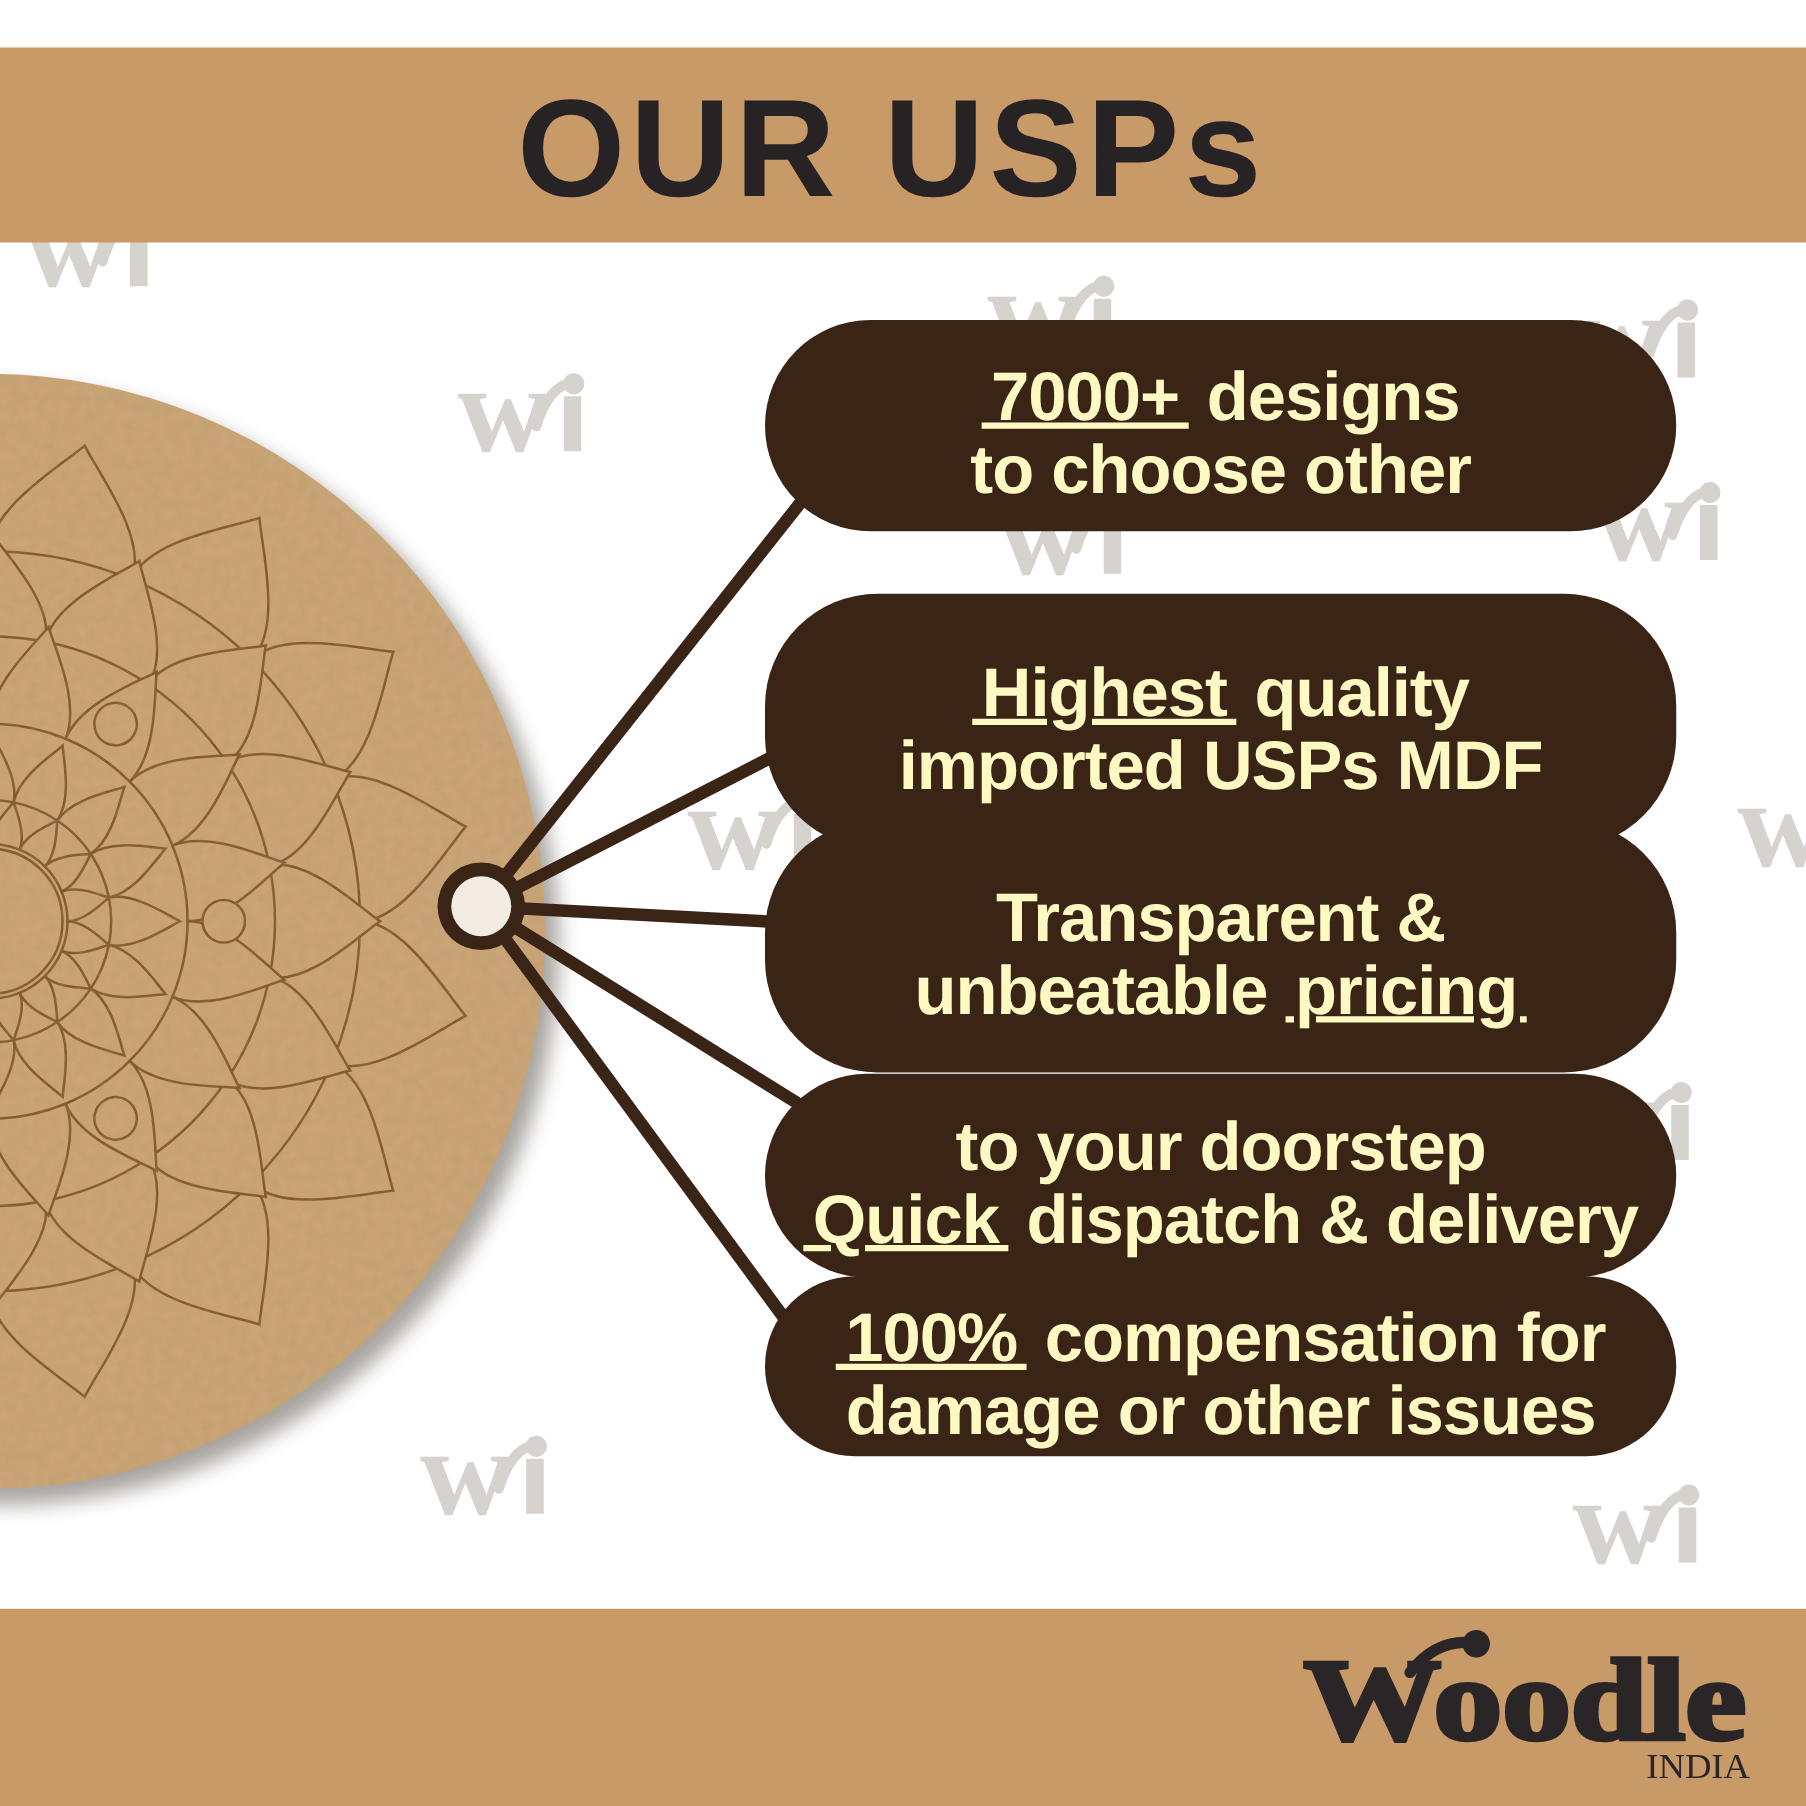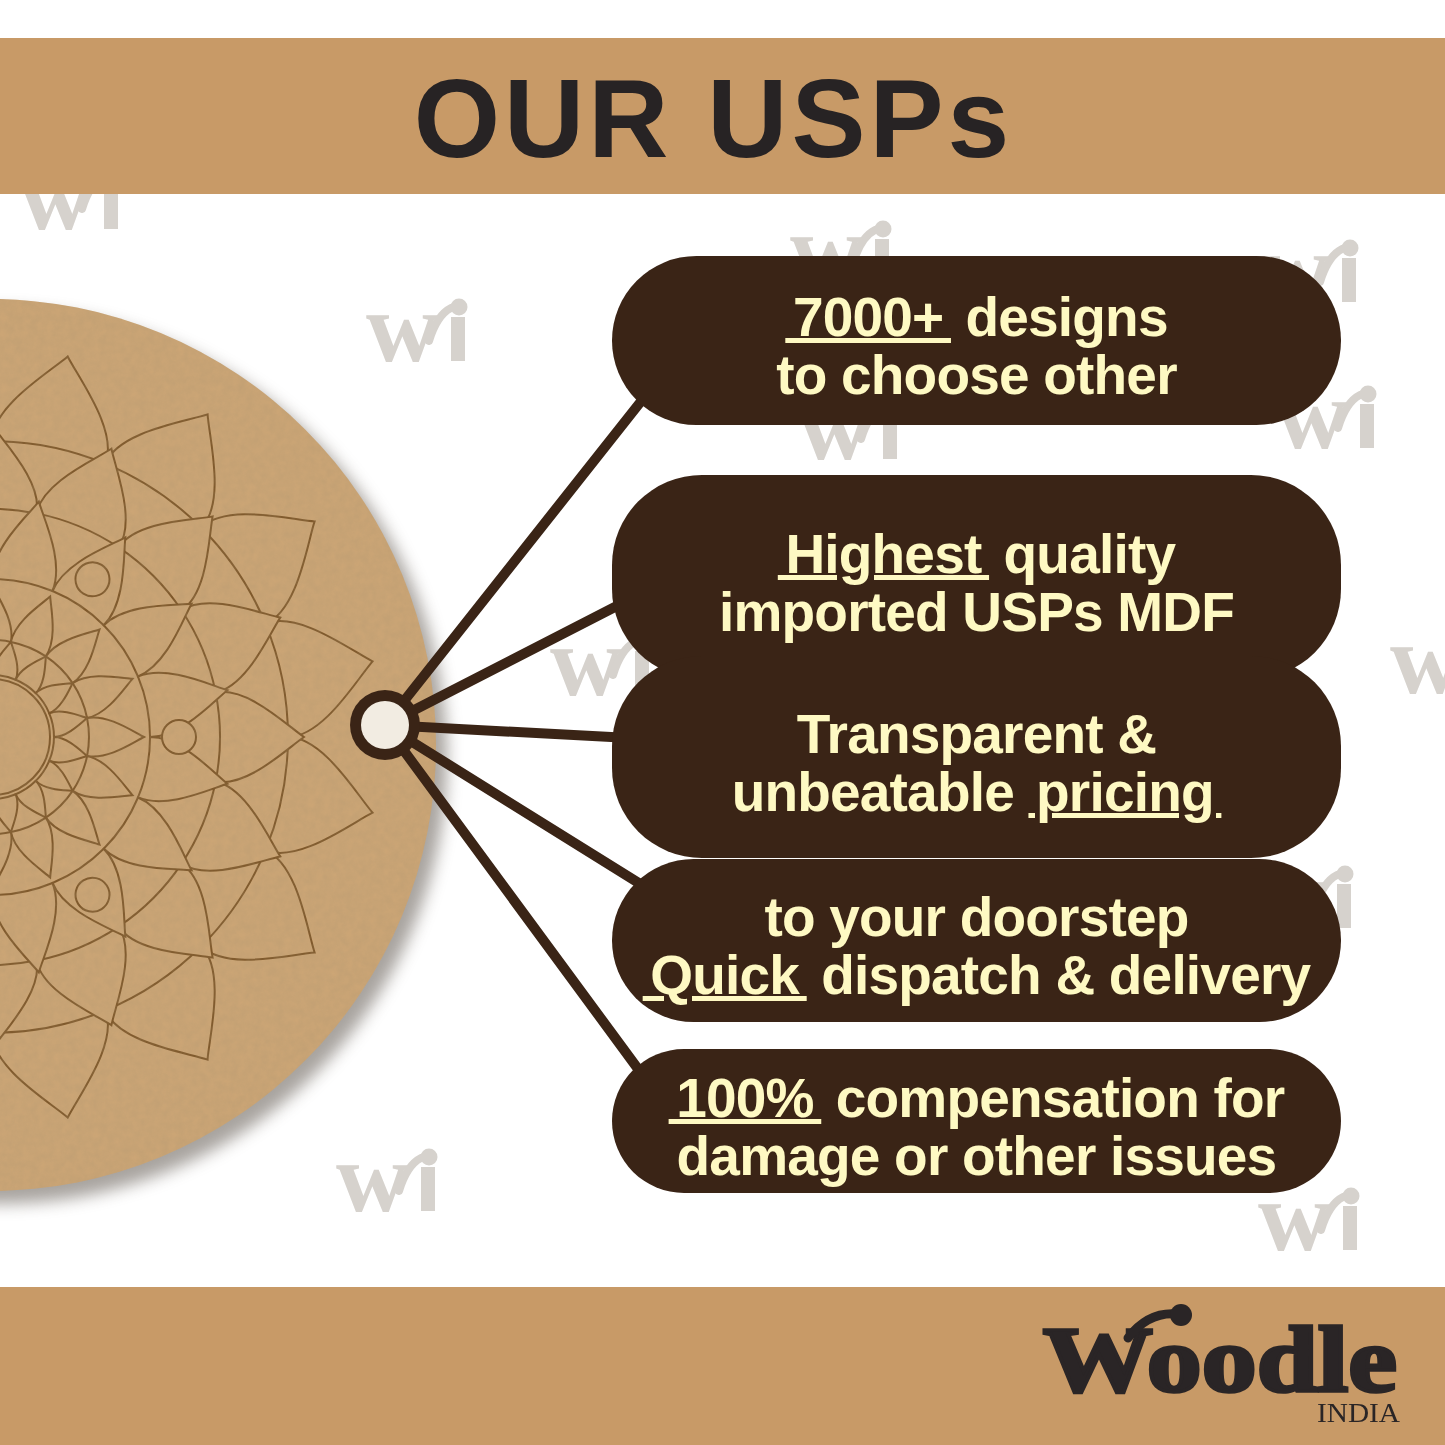--- a/index.html
+++ b/index.html
@@ -150,21 +150,21 @@
     <div>imported USPs MDF</div>
   </div>
 <div class="pill" style="top:656px;height:202px;">
     <div>Transparent &amp;</div>
     <div>unbeatable <u>  pricing  </u></div>
   </div>
 <div class="pill" style="top:859px;height:163px;">
     <div>to your doorstep</div>
     <div><u>  Quick  </u> dispatch &amp; delivery</div>
   </div>
-<div class="pill" style="top:1049px;height:144px;">
+<div class="pill" style="top:1021px;height:144px;">
     <div><u>  100%  </u> compensation for</div>
     <div>damage or other issues</div>
   </div>
 
 <div class="banner-bot"></div>
 <svg style="position:absolute;left:1000px;top:1280px;" width="445" height="165" viewBox="0 0 445 165">
   <text x="43" y="111" font-family="Liberation Serif" font-weight="bold" font-size="93" stroke="#2a2526" stroke-width="3.5" fill="#2a2526" textLength="354" lengthAdjust="spacingAndGlyphs">Woodle</text>
   <path d="M 128 58 Q 148 32 176 34" fill="none" stroke="#2a2526" stroke-width="9" stroke-linecap="round"></path>
   <circle cx="181" cy="35" r="11" fill="#2a2526"></circle>
   <text x="317" y="142" font-family="Liberation Serif" font-size="28" fill="#2a2526" textLength="83" lengthAdjust="spacingAndGlyphs">INDIA</text>

